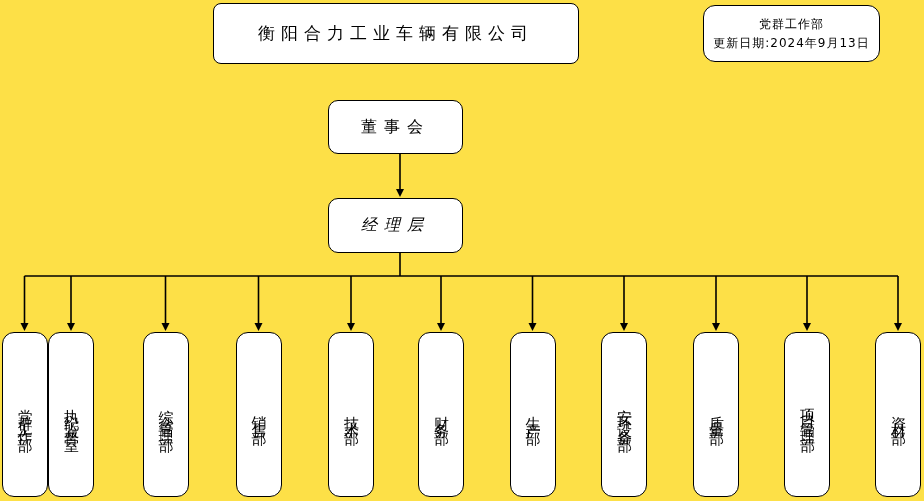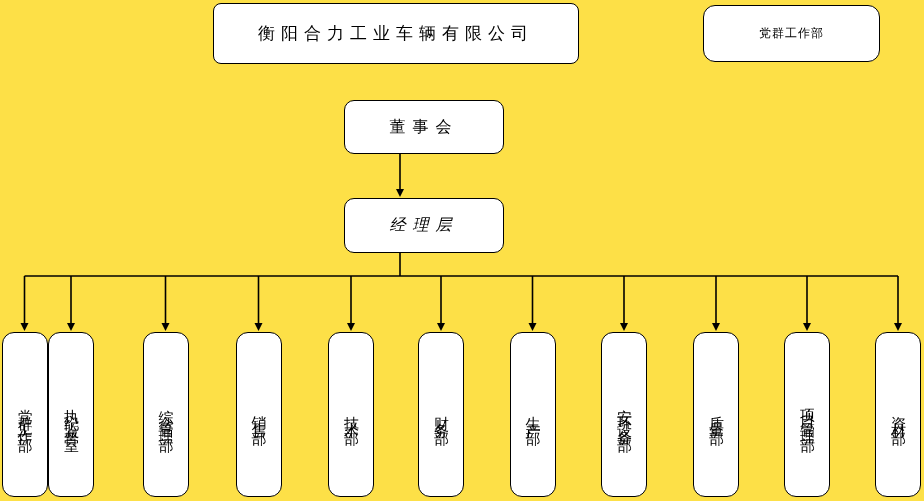--- a/index.html
+++ b/index.html
@@ -39,25 +39,24 @@
   .info-box {
     left: 703px; top: 5px;
     width: 177px; height: 57px;
     border-radius: 12px;
     font-size: 12px;
     line-height: 1.55;
     flex-direction: column;
     letter-spacing: 1px;
   }
   .node {
-    width: 160px; height: 55px;
+    width: 135px; height: 55px;
     border-radius: 10px;
     font-size: 16px;
     letter-spacing: 7px;
-    margin-left: 16px;
   }
   .node-board { left: 328px; top: 100px; height: 54px; }
   .node-management { left: 328px; top: 198px; font-style: italic; }
   .dept {
     top: 332px;
     width: 46px; height: 165px;
     border-radius: 12px;
   }
   .dept span {
     writing-mode: vertical-lr;
@@ -128,20 +127,21 @@
       <polygon points="894,323 902,323 898,331"></polygon>
     </g>
   </svg>
 
   <div class="box title-box">
     <span>衡阳合力工业车辆有限公司</span>
   </div>
 
   <div class="box info-box">
     <div>党群工作部</div>
+    <div>更新日期:2024年9月13日</div>
   </div>
 
   <div class="box node node-board">
     <span>董事会</span>
   </div>
 
   <div class="box node node-management">
     <span>经理层</span>
   </div>
 

